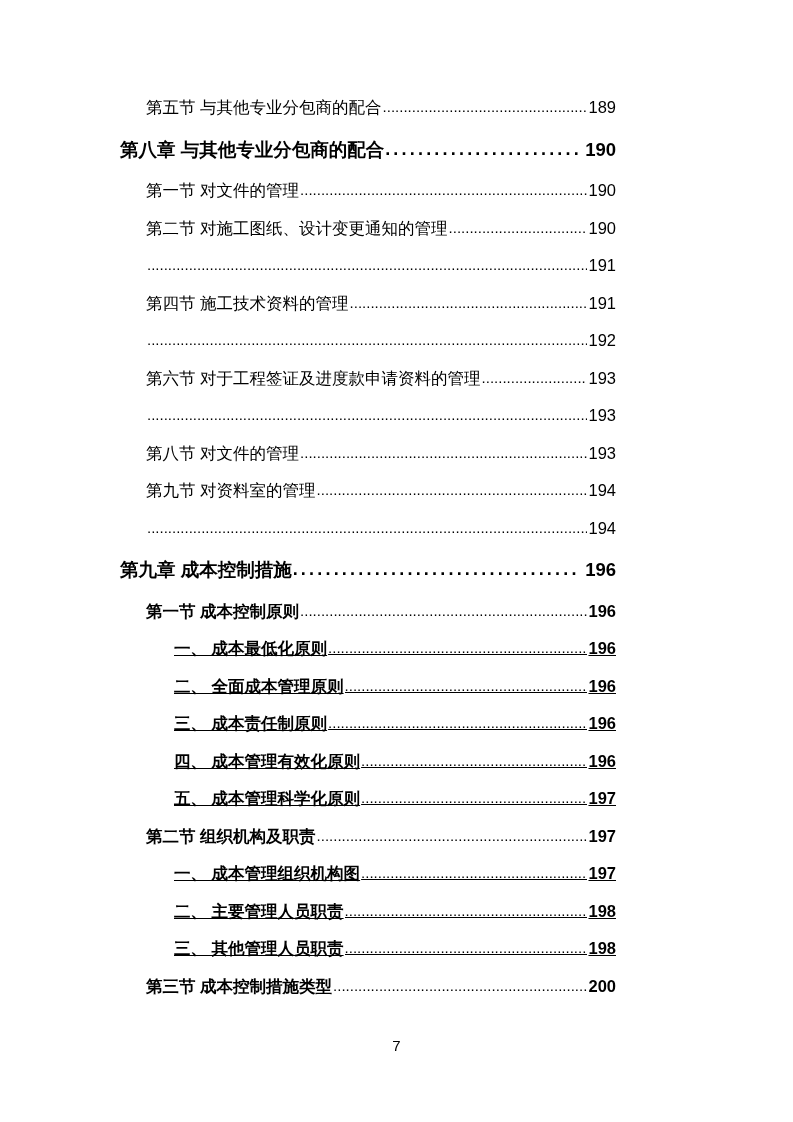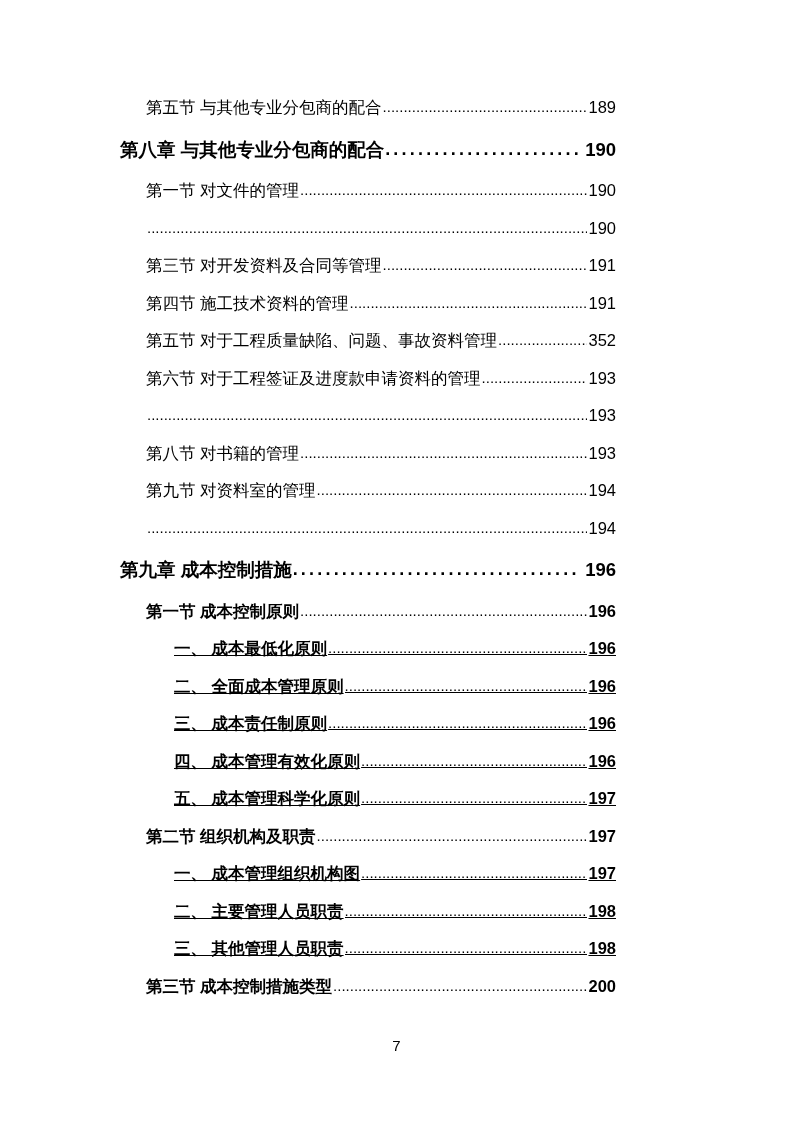--- a/index.html
+++ b/index.html
@@ -130,49 +130,48 @@
         <span class="label">第八章  与其他专业分包商的配合</span>
         <span class="leader">.......................................................................................................................</span>
         <span class="page-no">190</span>
       </div>
       <div class="toc-entry lvl-section">
         <span class="label">第一节  对文件的管理</span>
         <span class="leader">.......................................................................................................................</span>
         <span class="page-no">190</span>
       </div>
       <div class="toc-entry lvl-section">
+        <span class="label">第二节  对施工图纸、设计变更通知的管理</span>
         <span class="leader">.......................................................................................................................</span>
         <span class="page-no">190</span>
       </div>
       <div class="toc-entry lvl-section">
-        <span class="label">第三节  对开发资料及合同等管理</span>
         <span class="leader">.......................................................................................................................</span>
         <span class="page-no">191</span>
       </div>
       <div class="toc-entry lvl-section">
         <span class="label">第四节  施工技术资料的管理</span>
         <span class="leader">.......................................................................................................................</span>
         <span class="page-no">191</span>
       </div>
       <div class="toc-entry lvl-section">
-        <span class="label">第五节  对于工程质量缺陷、问题、事故资料管理</span>
-        <span class="leader">.......................................................................................................................</span>
-        <span class="page-no">352</span>
+        <span class="leader">.......................................................................................................................</span>
+        <span class="page-no">192</span>
       </div>
       <div class="toc-entry lvl-section">
         <span class="label">第六节  对于工程签证及进度款申请资料的管理</span>
         <span class="leader">.......................................................................................................................</span>
         <span class="page-no">193</span>
       </div>
       <div class="toc-entry lvl-section">
         <span class="leader">.......................................................................................................................</span>
         <span class="page-no">193</span>
       </div>
       <div class="toc-entry lvl-section">
-        <span class="label">第八节  对书籍的管理</span>
+        <span class="label">第八节  对文件的管理</span>
         <span class="leader">.......................................................................................................................</span>
         <span class="page-no">193</span>
       </div>
       <div class="toc-entry lvl-section">
         <span class="label">第九节  对资料室的管理</span>
         <span class="leader">.......................................................................................................................</span>
         <span class="page-no">194</span>
       </div>
       <div class="toc-entry lvl-section">
         <span class="leader">.......................................................................................................................</span>

